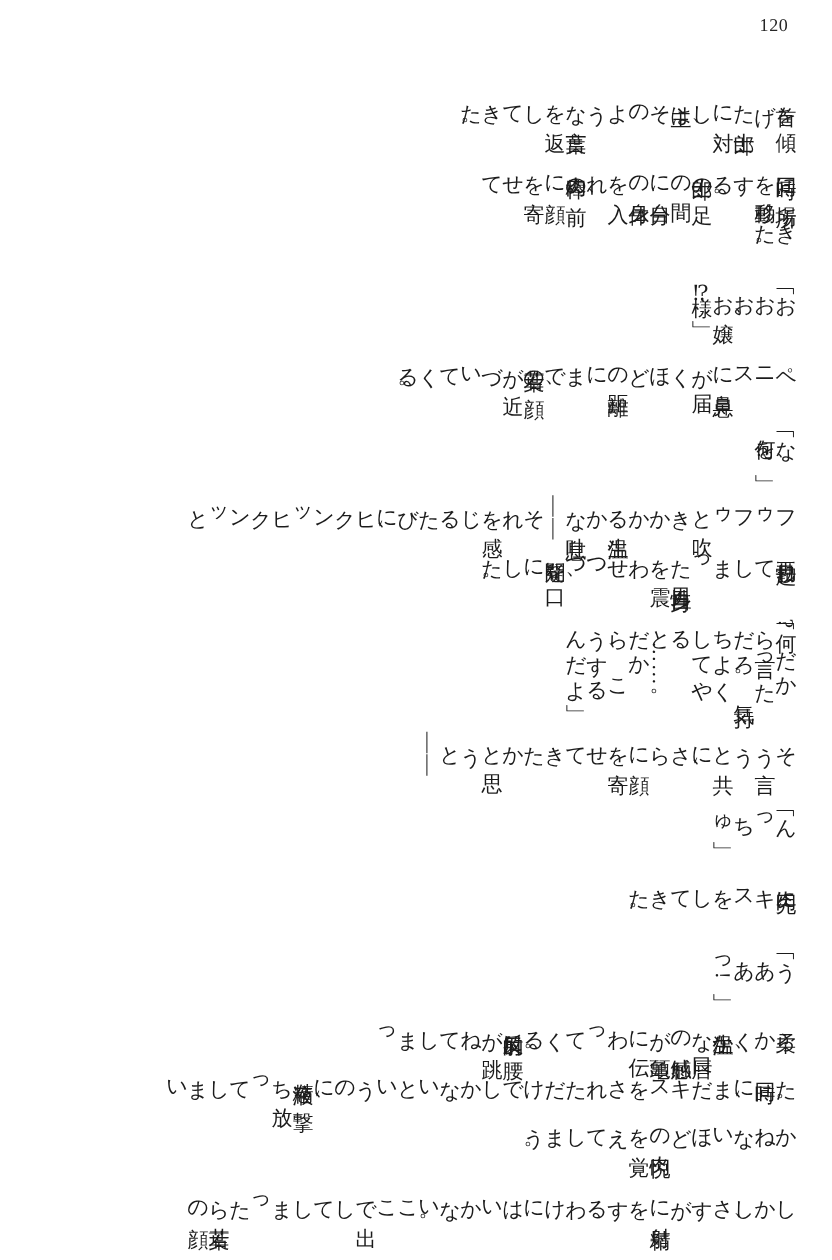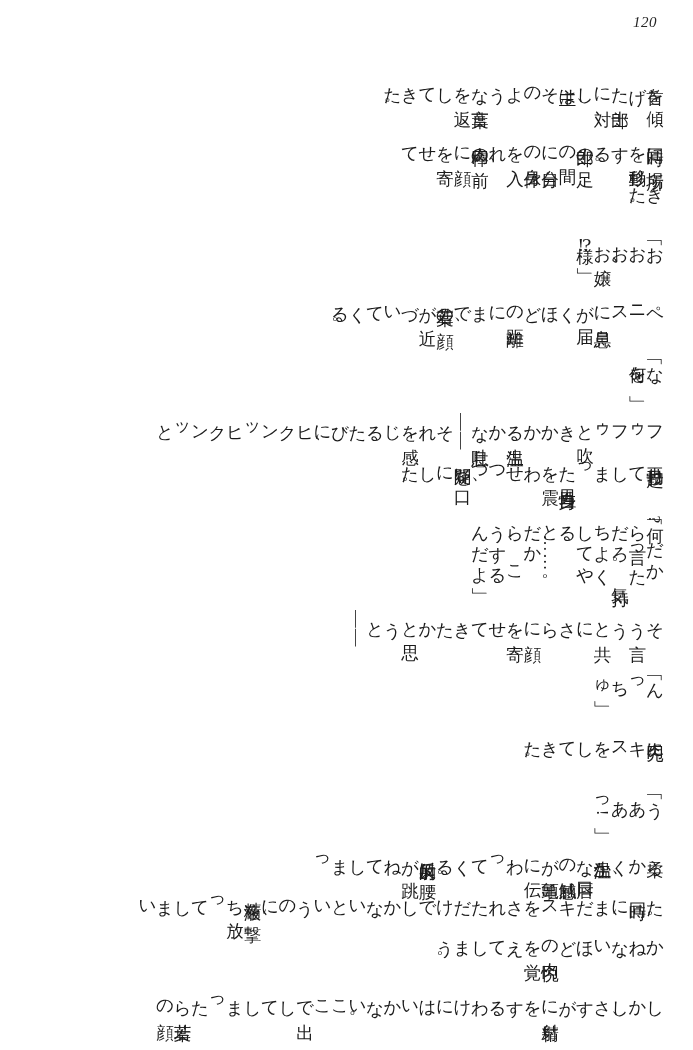--- a/index.html
+++ b/index.html
@@ -18,21 +18,20 @@
     background: #ffffff;
     overflow: hidden;
     box-sizing: border-box;
   }
   
   .page-number {
     position: absolute;
     top: 14px;
     right: 36px;
     font-family: "Liberation Serif", "DejaVu Serif", serif;
-    font-style: italic;
     font-size: 15px;
     letter-spacing: 0.5px;
     color: #262626;
   }
   
   .textblock {
     position: absolute;
     top: 56px;
     right: 30px;
     left: 58px;

